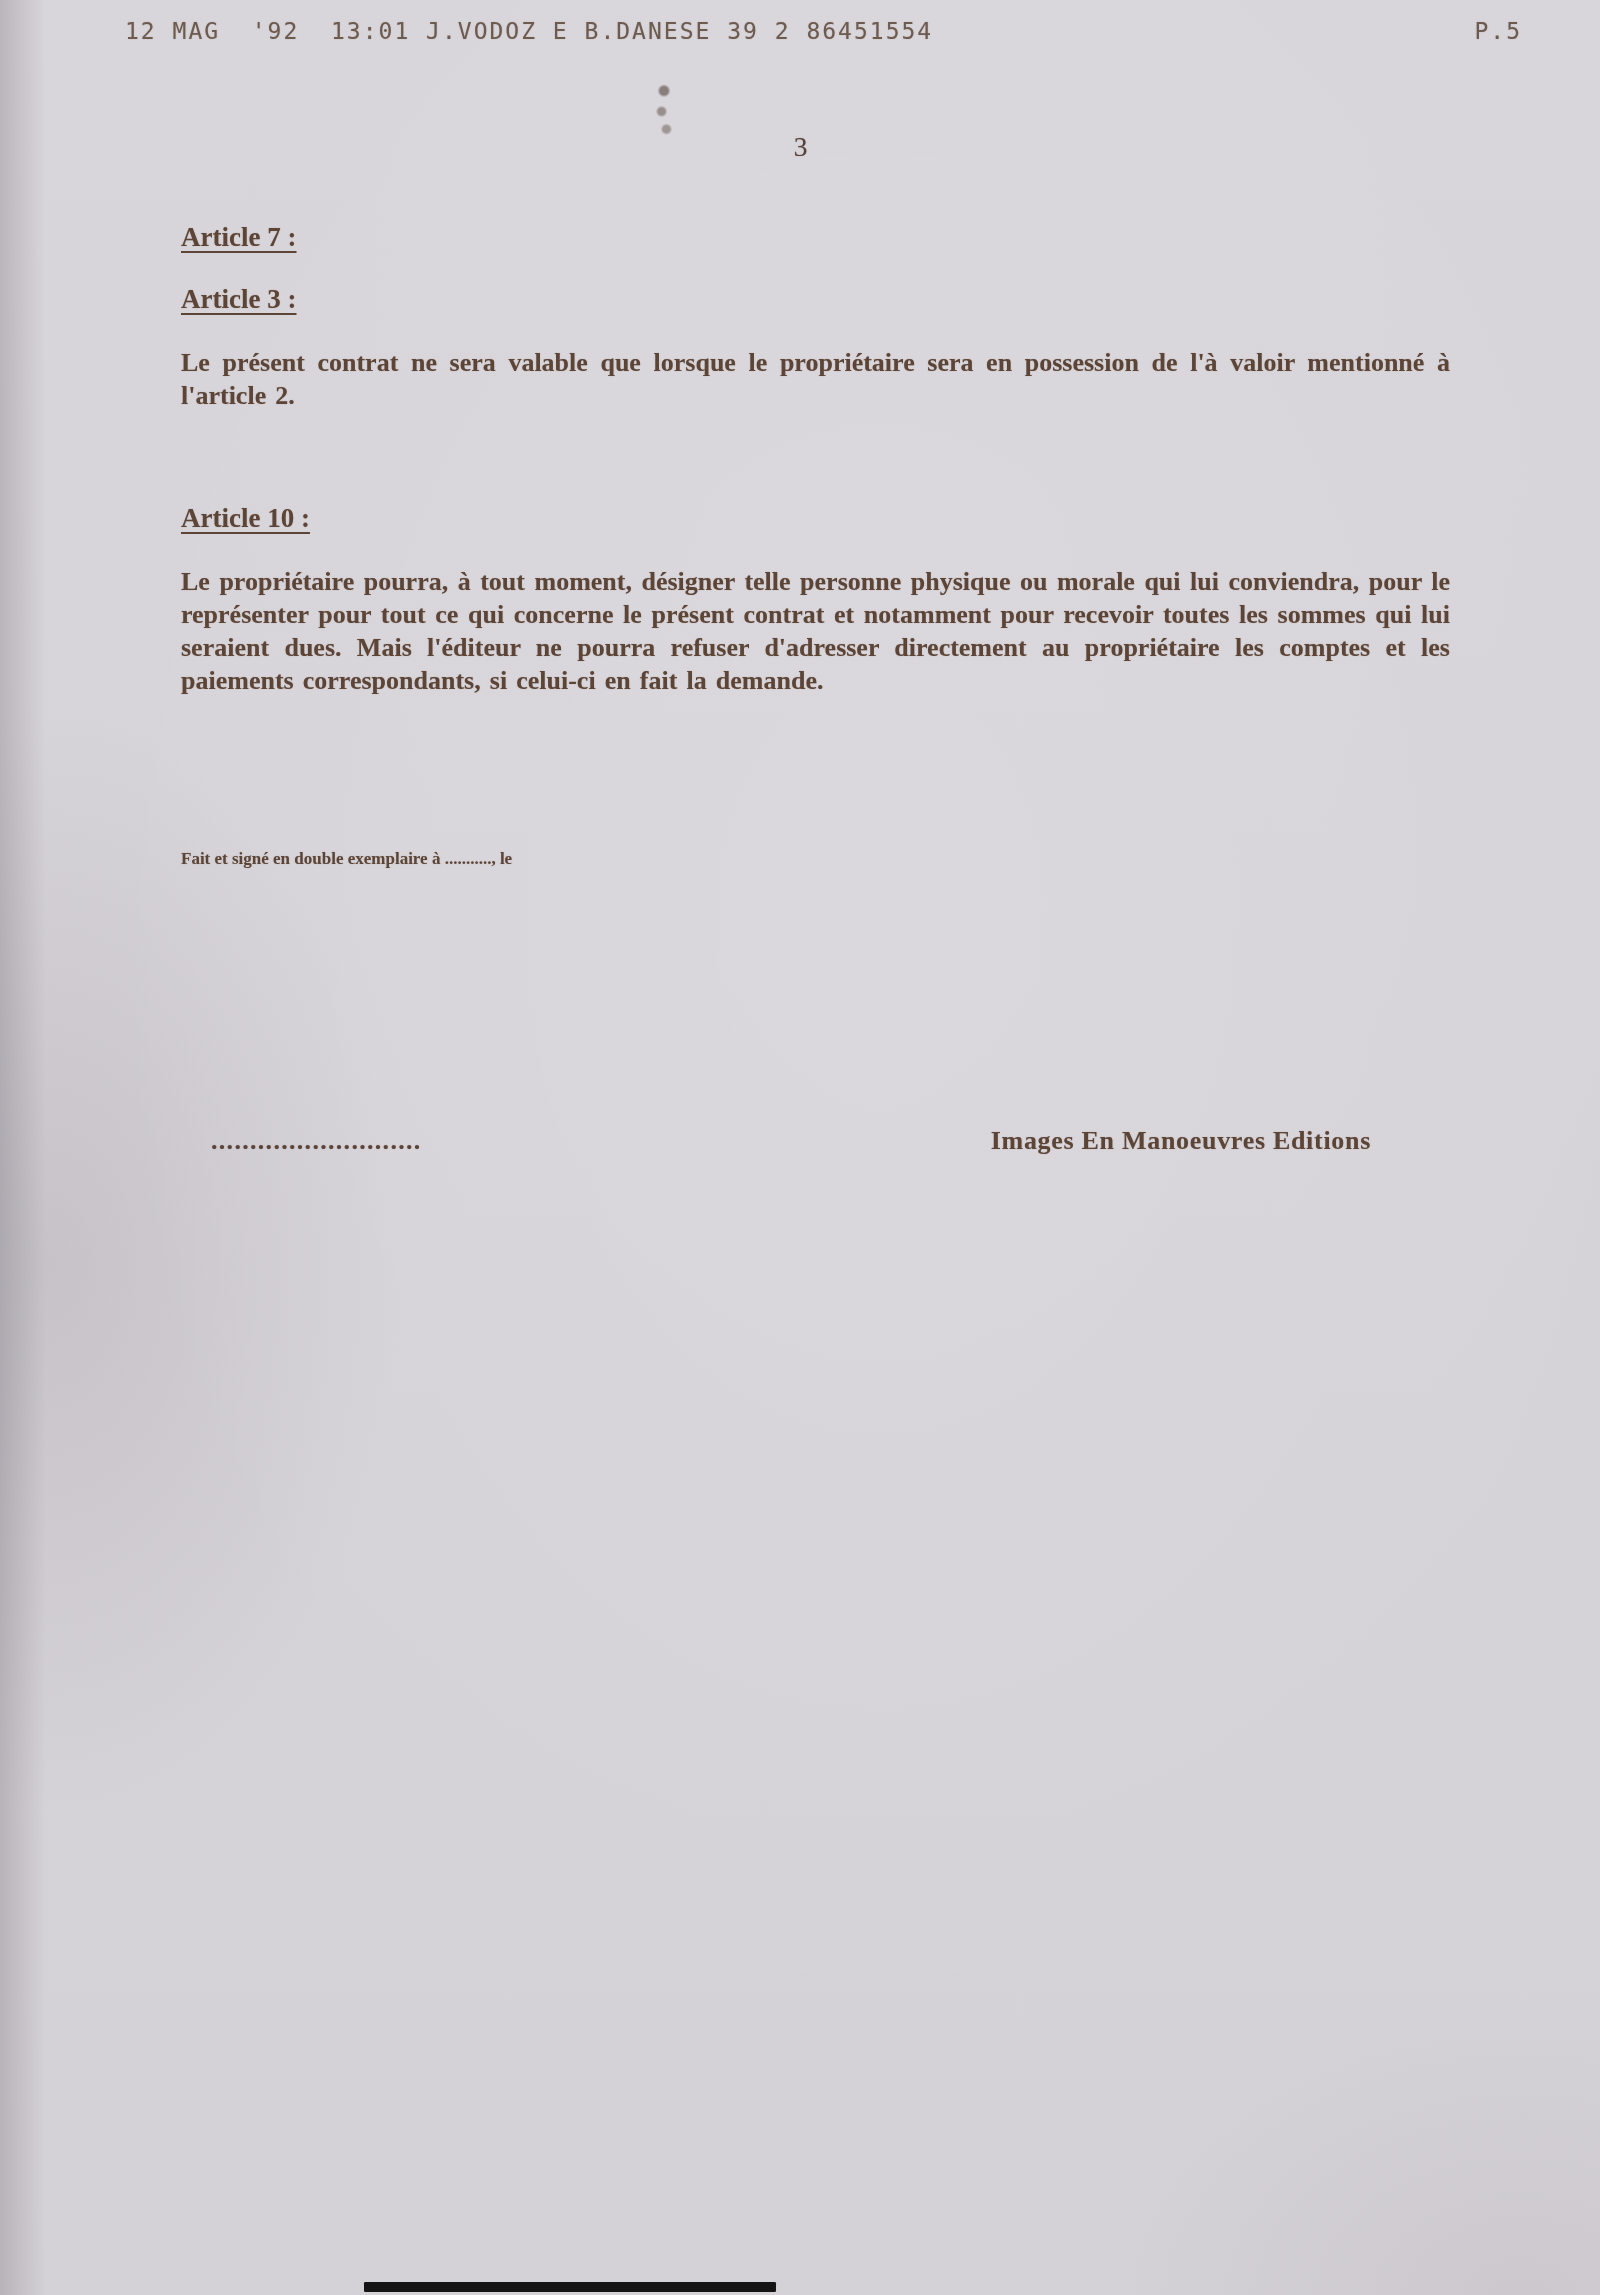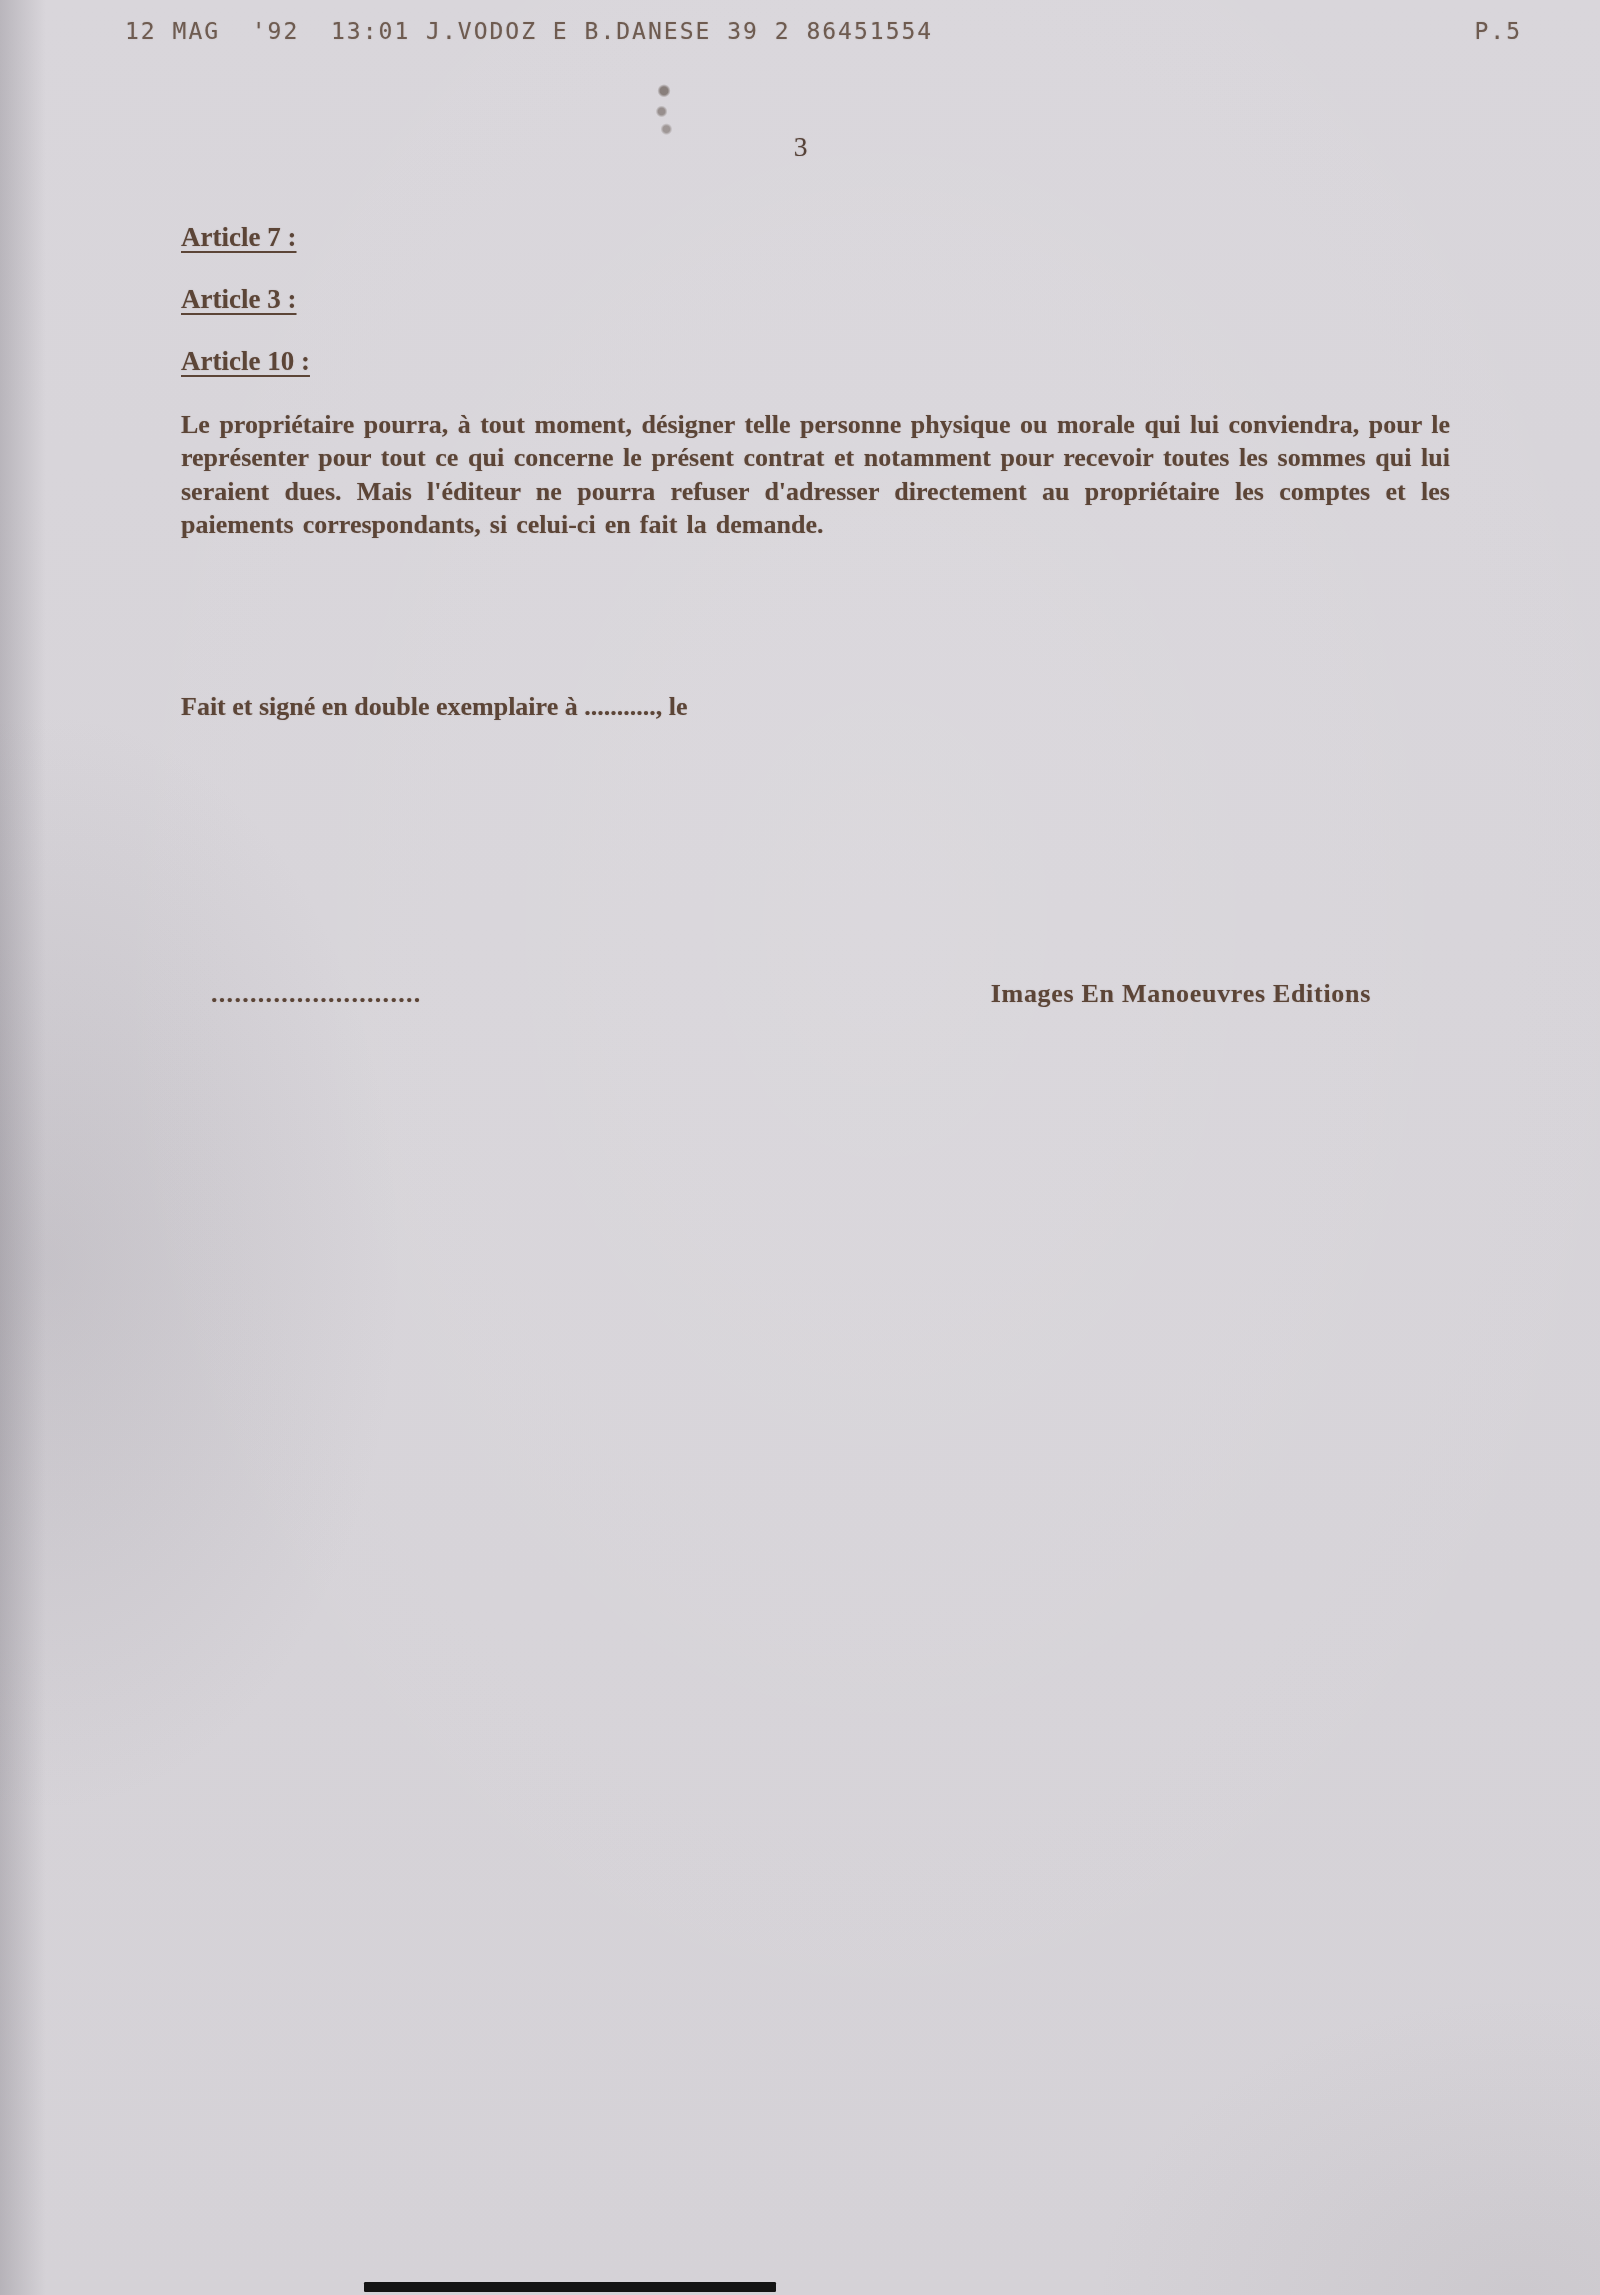--- a/index.html
+++ b/index.html
@@ -72,21 +72,21 @@
     margin: 0 0 31px 0;
   }
   .article-body {
     font-size: 26px;
     line-height: 1.28;
     text-align: justify;
     margin: 0 0 90px 0;
     word-spacing: 2.6px;
   }
   .closing-line {
-    font-size: 26px;
+    font-size: 17px;
     margin: 151px 0 16px 0;
   }
   .signature-row {
     display: flex;
     justify-content: space-between;
     align-items: baseline;
     margin-top: 257px;
     font-size: 26px;
     padding-left: 30px;
     padding-right: 79px;
@@ -130,20 +130,21 @@
 
     <div>
       <div class="article-heading">Article 7 :</div>
     </div>
 
     <div>
       <div class="article-heading">Article 3 :</div>
     </div>
 
     <div>
+      <p class="article-body">Le présent contrat ne sera valable que lorsque le propriétaire sera en possession de l'à valoir mentionné à l'article 2.</p>
     </div>
 
     <div>
       <div class="article-heading">Article 10 :</div>
       <p class="article-body">Le propriétaire pourra, à tout moment, désigner telle personne physique ou morale qui lui conviendra, pour le représenter pour tout ce qui concerne le présent contrat et notamment pour recevoir toutes les sommes qui lui seraient dues. Mais l'éditeur ne pourra refuser d'adresser directement au propriétaire les comptes et les paiements correspondants, si celui-ci en fait la demande.</p>
     </div>
 
     <div class="closing-line">Fait et signé en double exemplaire à ..........., le</div>
 
     <div class="signature-row">

